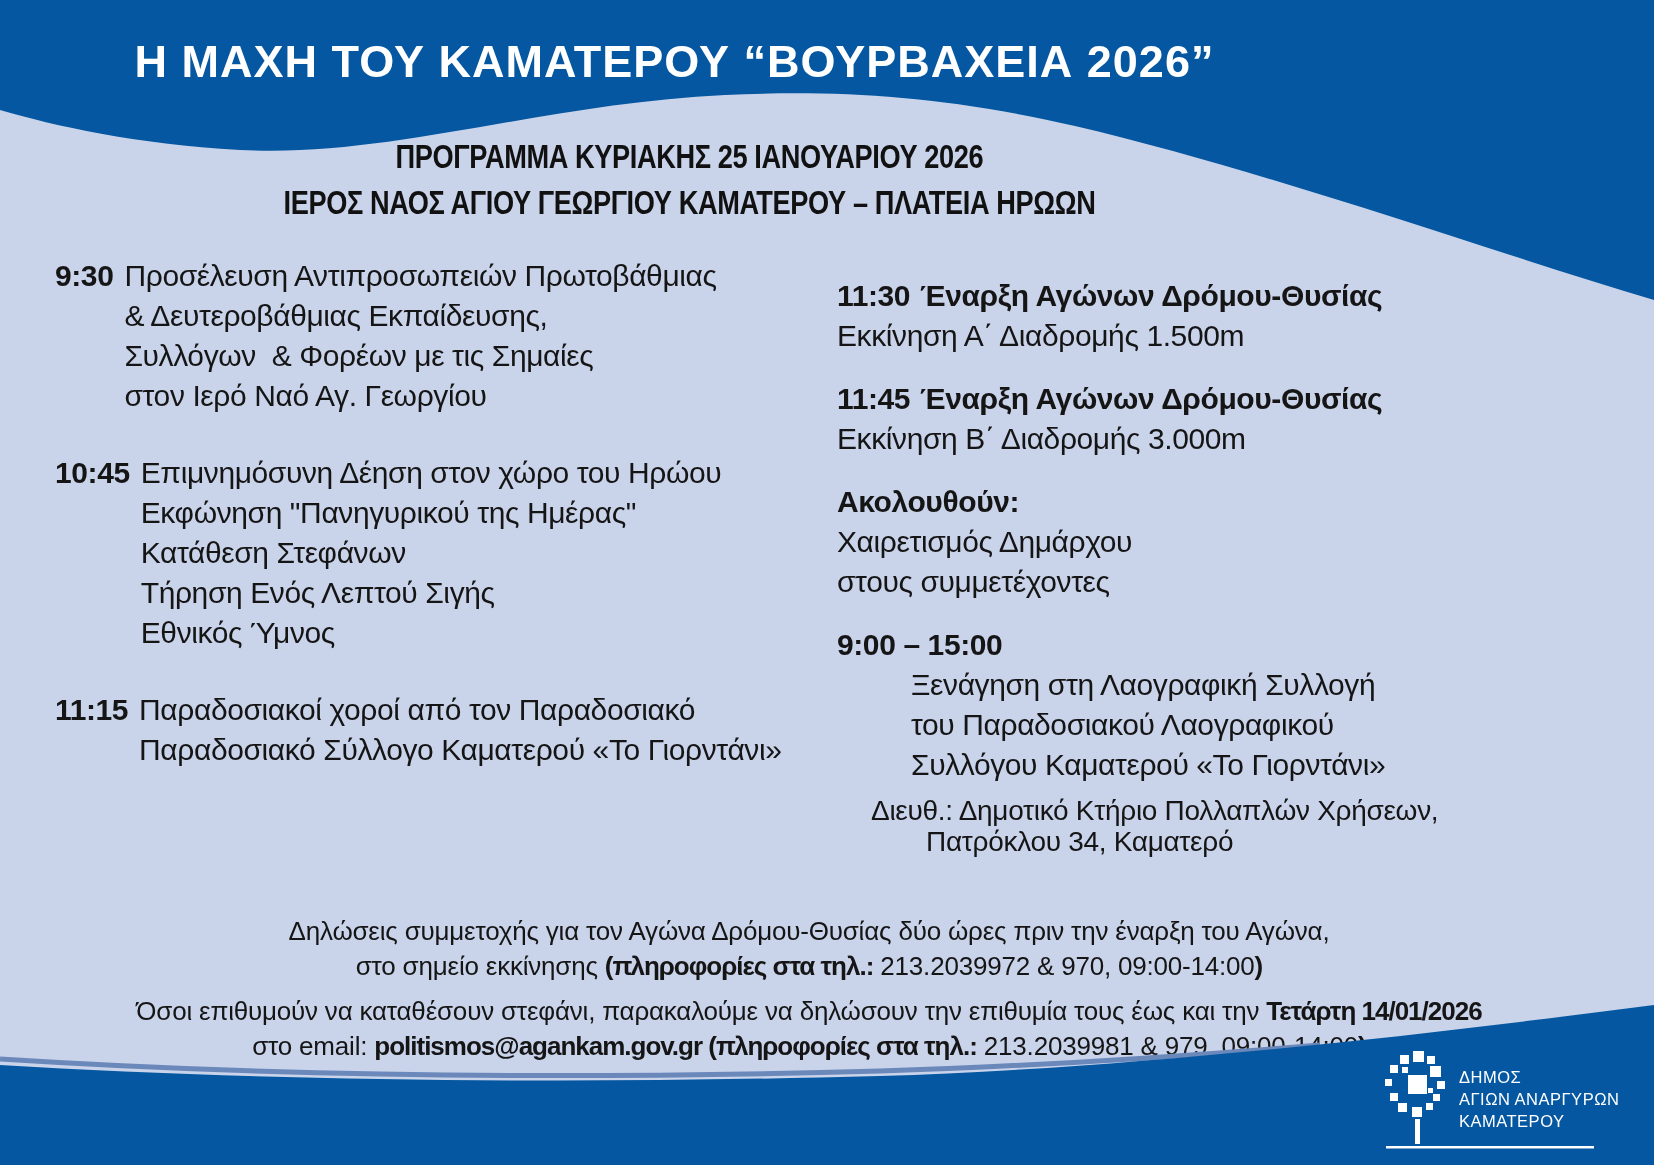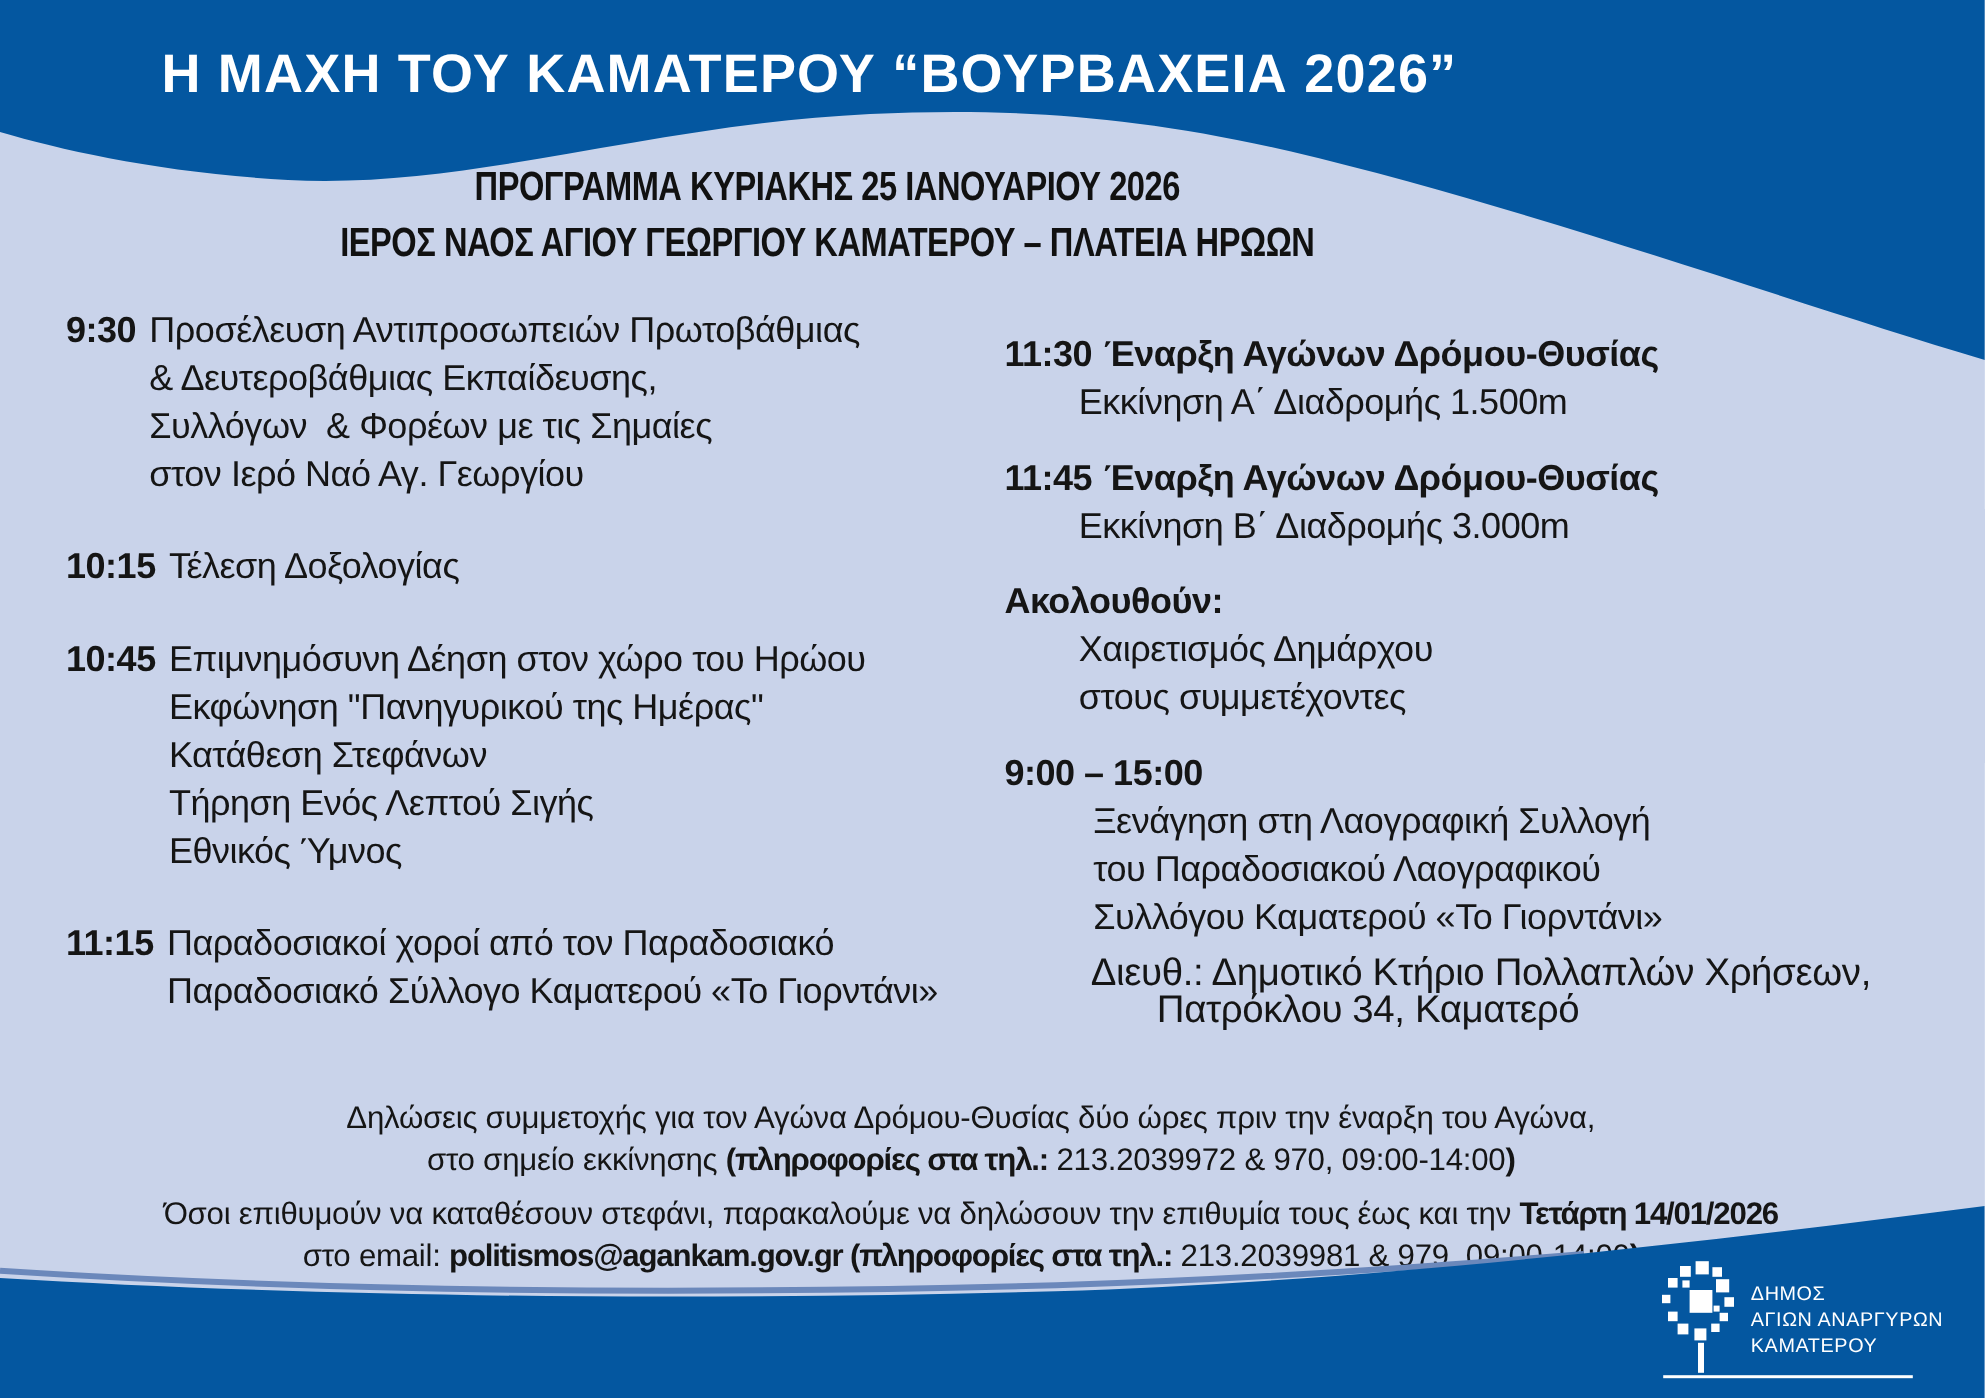--- a/index.html
+++ b/index.html
@@ -14,24 +14,24 @@
         font-size:34px;font-weight:700;letter-spacing:-0.5px;white-space:nowrap;line-height:46px;color:#111;}
   
   .col-left{position:absolute;left:55px;top:256px;width:760px;font-size:30px;letter-spacing:-0.4px;}
   .sched-item{display:flex;gap:11px;margin-bottom:37px;}
   .time{font-weight:700;white-space:nowrap;line-height:40px;}
   .lines div{line-height:40px;white-space:nowrap;}
   
   .col-right{position:absolute;left:837px;top:276px;width:780px;font-size:30px;letter-spacing:-0.4px;}
   .rc-item{margin-bottom:23px;}
   .rc-head{display:flex;gap:10px;font-weight:700;line-height:40px;white-space:nowrap;}
-  .rc-lines{margin-left:62px;}
+  .rc-lines{}
   .rc-lines div{line-height:40px;white-space:nowrap;}
   .rc-item.wide .rc-lines{margin-left:74px;}
-  .rc-address{margin-left:72px;margin-top:10px;font-size:32px;letter-spacing:-0.3px;}
+  .rc-address{margin-left:34px;margin-top:10px;font-size:28px;letter-spacing:-0.3px;}
   .rc-address div{line-height:31px;white-space:nowrap;}
   .rc-address .addr2{padding-left:55px;}
   
   .note{position:absolute;left:0;width:1654px;text-align:center;padding-right:36px;box-sizing:border-box;
         font-size:26px;letter-spacing:-0.2px;}
   .note div{line-height:35px;white-space:nowrap;}
   .note1{top:914px;}
   .note2{top:994px;}
   .bcond{font-weight:700;letter-spacing:-1px;}
   .bot-svg{position:absolute;left:0;top:1000px;}
@@ -62,26 +62,20 @@
     <div class="sched-item">
       <span class="time">9:30</span>
       <div class="lines">
         <div>Προσέλευση Αντιπροσωπειών Πρωτοβάθμιας</div>
         <div>&amp; Δευτεροβάθμιας Εκπαίδευσης,</div>
         <div>Συλλόγων &nbsp;&amp; Φορέων με τις Σημαίες</div>
         <div>στον Ιερό Ναό Αγ. Γεωργίου</div>
       </div>
     </div>
 
-    <div class="sched-item">
-      <span class="time">10:15</span>
-      <div class="lines">
-        <div>Τέλεση Δοξολογίας</div>
-      </div>
-    </div>
 
     <div class="sched-item">
       <span class="time">10:45</span>
       <div class="lines">
         <div>Επιμνημόσυνη Δέηση στον χώρο του Ηρώου</div>
         <div>Εκφώνηση "Πανηγυρικού της Ημέρας"</div>
         <div>Κατάθεση Στεφάνων</div>
         <div>Τήρηση Ενός Λεπτού Σιγής</div>
         <div>Εθνικός Ύμνος</div>
       </div>

